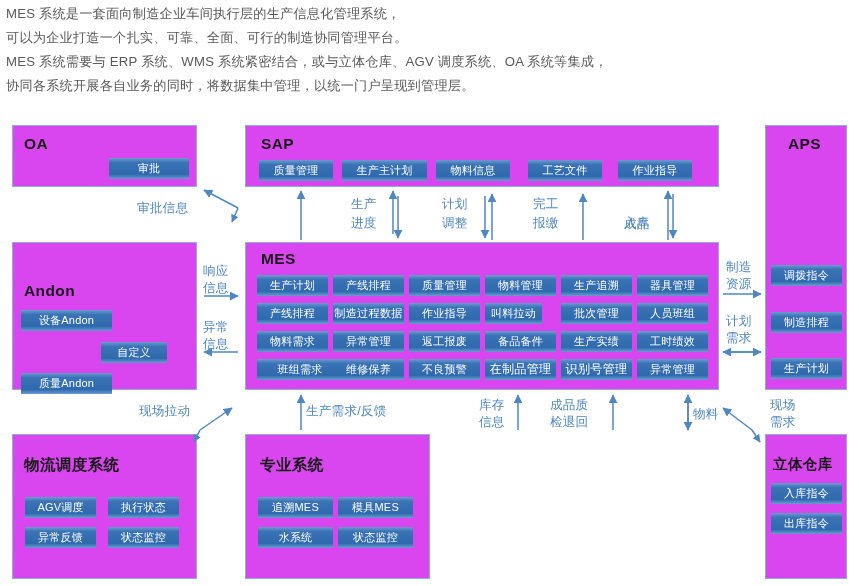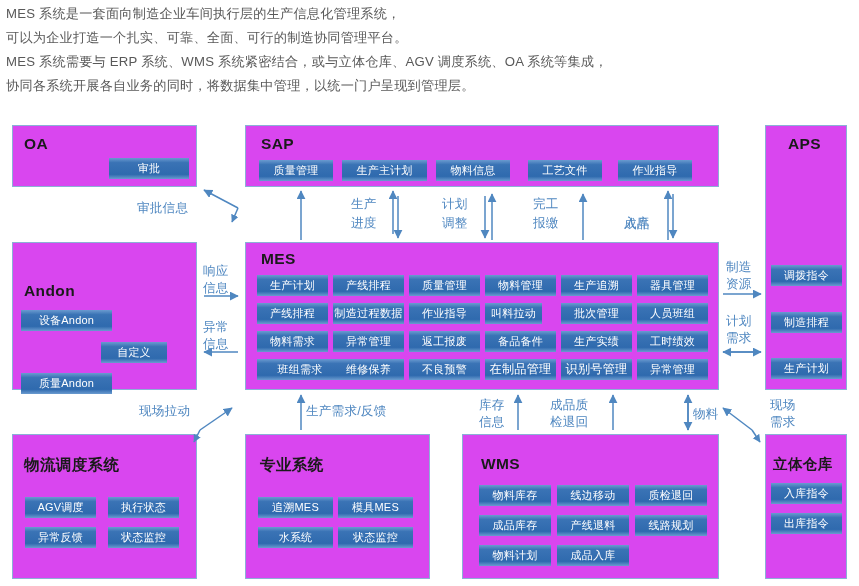--- a/index.html
+++ b/index.html
@@ -146,31 +146,20 @@
   </div>
 
   <div class="box" style="left:245px;top:322px;width:185px;height:145px;">
     <span class="btitle" style="left:14px;top:20px;">专业系统</span>
     <span class="tag" style="left:12px;top:62px;width:75px;">追溯MES</span>
     <span class="tag" style="left:92px;top:62px;width:75px;">模具MES</span>
     <span class="tag" style="left:12px;top:92px;width:75px;">水系统</span>
     <span class="tag" style="left:92px;top:92px;width:75px;">状态监控</span>
   </div>
 
-  <div class="box" style="left:462px;top:322px;width:257px;height:145px;">
-    <span class="btitle" style="left:18px;top:20px;">WMS</span>
-    <span class="tag" style="left:16px;top:50px;width:72px;">物料库存</span>
-    <span class="tag" style="left:94px;top:50px;width:72px;">线边移动</span>
-    <span class="tag" style="left:172px;top:50px;width:72px;">质检退回</span>
-    <span class="tag" style="left:16px;top:80px;width:72px;">成品库存</span>
-    <span class="tag" style="left:94px;top:80px;width:72px;">产线退料</span>
-    <span class="tag" style="left:172px;top:80px;width:72px;">线路规划</span>
-    <span class="tag" style="left:16px;top:110px;width:72px;">物料计划</span>
-    <span class="tag" style="left:94px;top:110px;width:72px;">成品入库</span>
-  </div>
 
   <div class="box" style="left:765px;top:322px;width:82px;height:145px;">
     <span class="btitle" style="left:7px;top:20px;font-size:14.5px;">立体仓库</span>
     <span class="tag" style="left:5px;top:48px;width:71px;">入库指令</span>
     <span class="tag" style="left:5px;top:78px;width:71px;">出库指令</span>
   </div>
 
   <svg class="arrow" style="left:0;top:0;width:859px;height:474px;position:absolute;" viewBox="0 0 859 474">
     <defs>
       <marker id="ah" markerWidth="7" markerHeight="7" refX="5.5" refY="3" orient="auto">

